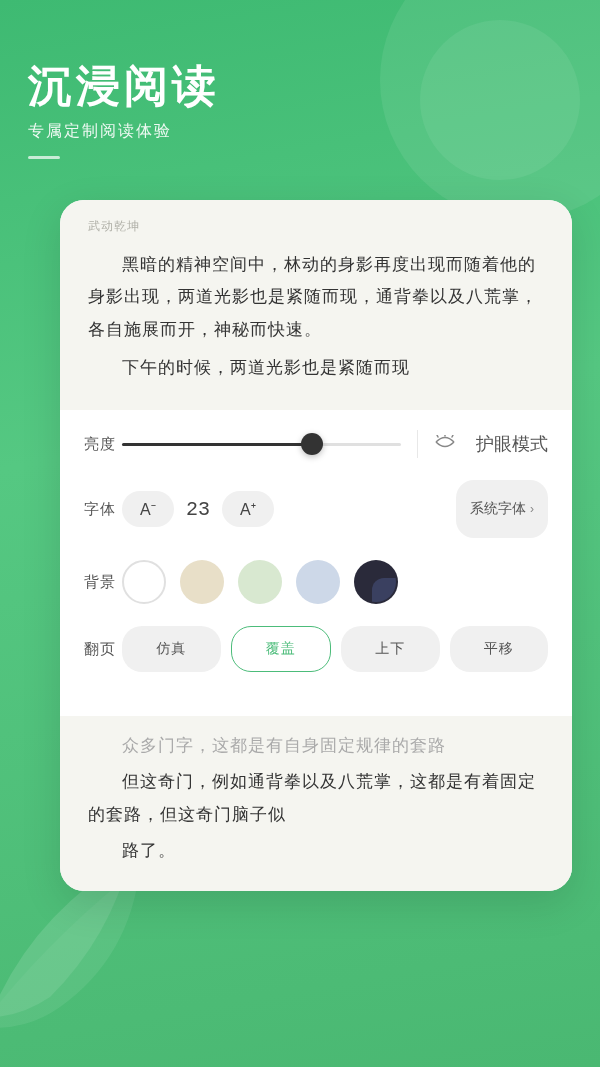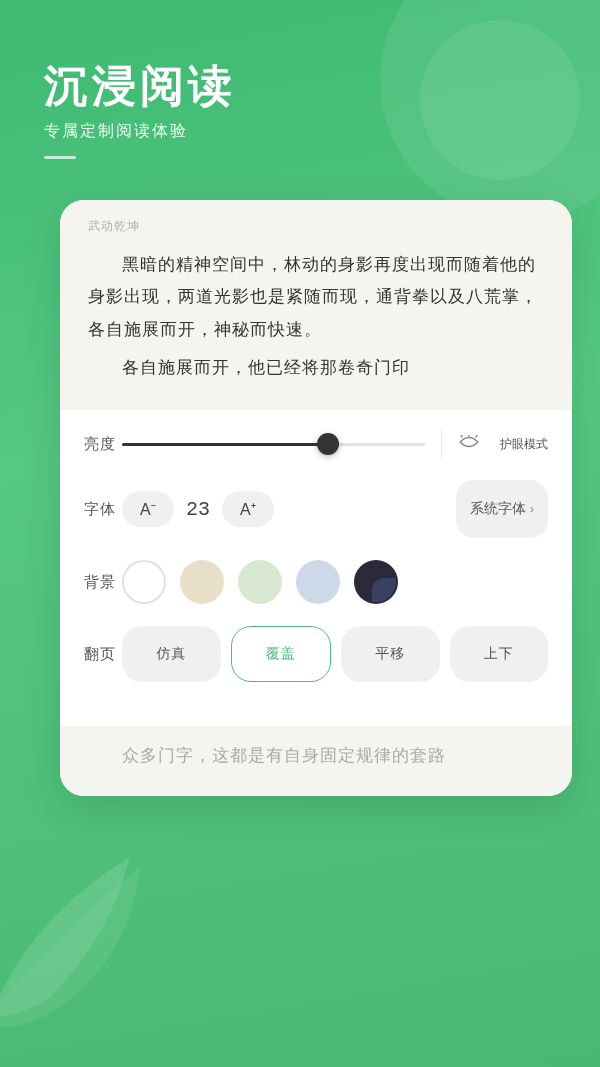--- a/index.html
+++ b/index.html
@@ -51,21 +51,21 @@
       width: 200px;
       height: 200px;
       z-index: 1;
       opacity: 0.25;
     }
 
     
     .header {
       position: absolute;
       top: 60px;
-      left: 44px;
+      left: 28px;
       z-index: 10;
     }
     .header-title {
       font-size: 44px;
       font-weight: 700;
       color: #ffffff;
       letter-spacing: 4px;
       line-height: 1.2;
     }
     .header-subtitle {
@@ -187,21 +187,21 @@
     .brightness-divider {
       width: 1px;
       height: 28px;
       background: #e8e8e8;
       margin: 0 16px;
     }
     .eye-mode {
       display: flex;
       align-items: center;
       gap: 20px;
-      font-size: 12px;
+      font-size: 18px;
       color: #555;
       white-space: nowrap;
     }
     .eye-icon {
       font-size: 16px;
       color: #888;
     }
 
     
     .font-row .setting-content {
@@ -277,21 +277,21 @@
       background: #3a4060;
       border-radius: 50% 0 0 0;
     }
 
     
     .pageturn-row .setting-content {
       gap: 10px;
     }
     .pageturn-btn {
       flex: 1;
-      height: 56px;
+      height: 46px;
       border-radius: 20px;
       background: #f0f0f0;
       display: flex;
       align-items: center;
       justify-content: center;
       font-size: 14px;
       color: #555;
       cursor: pointer;
       border: none;
       letter-spacing: 1px;
@@ -345,21 +345,21 @@
   <div class="header-subtitle">专属定制阅读体验</div>
   <div class="header-line"></div>
 </div>
 
 <div class="main-card">
 
   <div class="reading-area">
     <div class="book-title">武动乾坤</div>
     <div class="reading-text">
       <p>黑暗的精神空间中，林动的身影再度出现而随着他的身影出现，两道光影也是紧随而现，通背拳以及八荒掌，各自施展而开，神秘而快速。</p>
-      <p class="partial">各自施展而开，他已经将那卷奇门印</p>
+      <p class="partial">下午的时候，两道光影也是紧随而现</p>
     </div>
   </div>
 
   <div class="settings-panel">
 
     <div class="setting-row">
       <div class="setting-label">亮度</div>
       <div class="setting-content">
         <div class="brightness-slider-wrap">
           <div class="slider-track">
@@ -409,26 +409,30 @@
         <div class="bg-circle bg-lavender"></div>
         <div class="bg-circle bg-dark"></div>
       </div>
     </div>
 
     <div class="setting-row pageturn-row">
       <div class="setting-label">翻页</div>
       <div class="setting-content">
         <button class="pageturn-btn">仿真</button>
         <button class="pageturn-btn active">覆盖</button>
+        <button class="pageturn-btn">上下</button>
         <button class="pageturn-btn">平移</button>
-        <button class="pageturn-btn">上下</button>
       </div>
     </div>
 
   </div>
 
   <div class="bottom-reading">
     <div class="bottom-text-blur">
       <p>众多门字，这都是有自身固定规律的套路</p>
     </div>
+    <div class="bottom-text-main">
+      <p>但这奇门，例如通背拳以及八荒掌，这都是有着固定的套路，但这奇门脑子似</p>
+      <p>路了。</p>
+    </div>
   </div>
 
 </div>
 
 </body></html>

